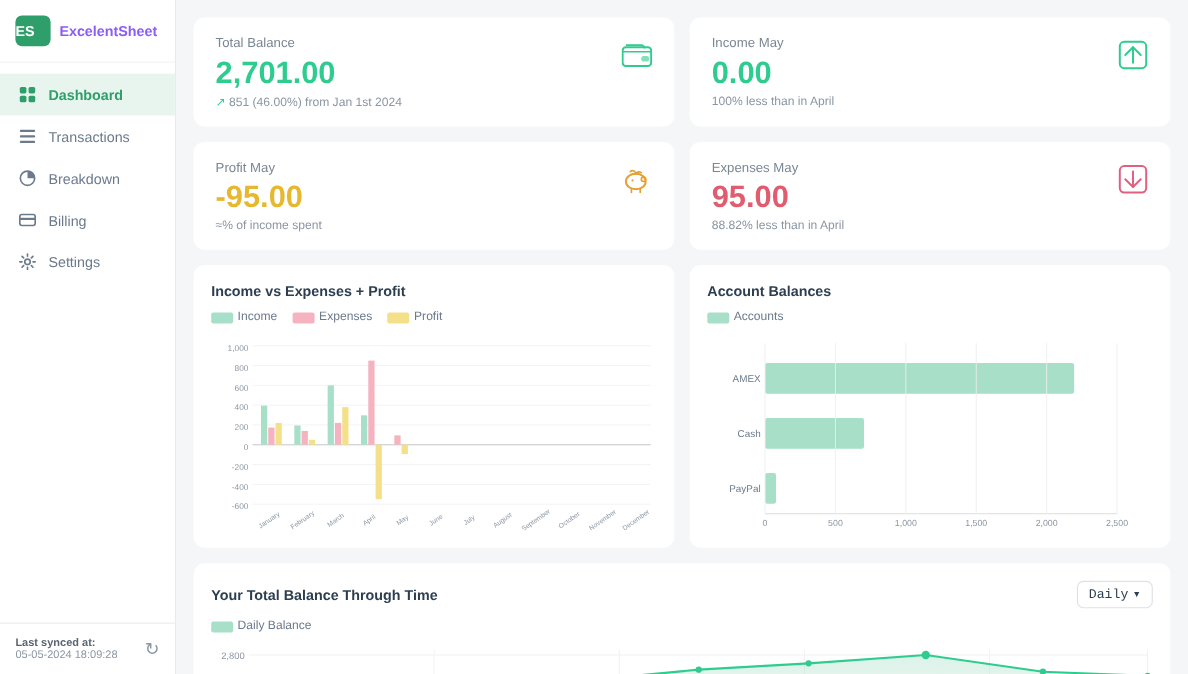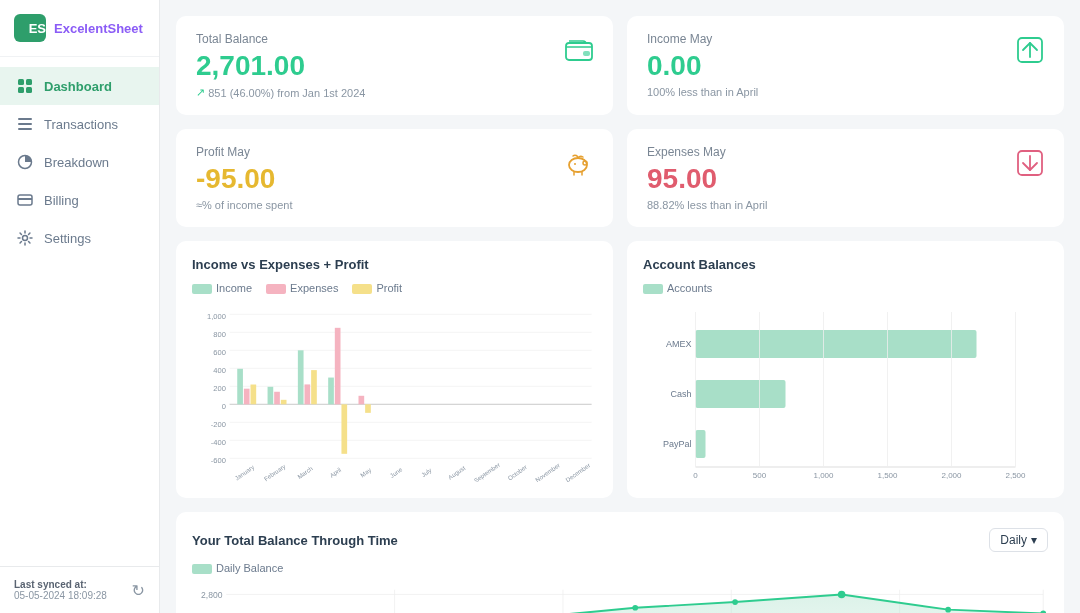--- a/index.html
+++ b/index.html
@@ -18,21 +18,21 @@
       display: flex;
       align-items: center;
       padding: 14px 14px;
       gap: 8px;
       border-bottom: 1px solid #f0f2f4;
     }
     .logo-icon {
       width: 32px; height: 28px;
       background: #2e9e6b;
       border-radius: 6px;
-      display: flex; align-items: center; justify-content: flex-end;
+      display: flex; align-items: center; justify-content: flex-start;
       color: #fff; font-weight: bold; font-size: 13px;
     }
     .logo-text { font-weight: 700; font-size: 13px; color: #8b5cf6; }
     .sidebar-nav { flex: 1; padding: 10px 0; }
     .nav-item {
       display: flex; align-items: center; gap: 10px;
       padding: 10px 16px;
       cursor: pointer;
       color: #6b7a8d;
       font-size: 13px;
@@ -124,21 +124,21 @@
     }
     .time-card-header {
       display: flex; justify-content: space-between; align-items: center;
       margin-bottom: 10px;
     }
     .time-card-title { font-size: 13px; font-weight: 600; color: #2c3e50; }
     .time-dropdown {
       display: flex; align-items: center; gap: 4px;
       border: 1px solid #dde1e7; border-radius: 6px;
       padding: 4px 10px; font-size: 12px; color: #2c3e50;
-      cursor: pointer; background: #fff;
+      cursor: pointer; background: #fff; font-family: Liberation Mono, monospace;
     }
     .line-chart-area { width: 100%; height: 100px; }
 
     
     .arrow-up { color: #2ecc8f; font-size: 11px; }
 
     svg text { font-family: 'Segoe UI', Arial, sans-serif; }
   </style>
 </head>
 <body>

